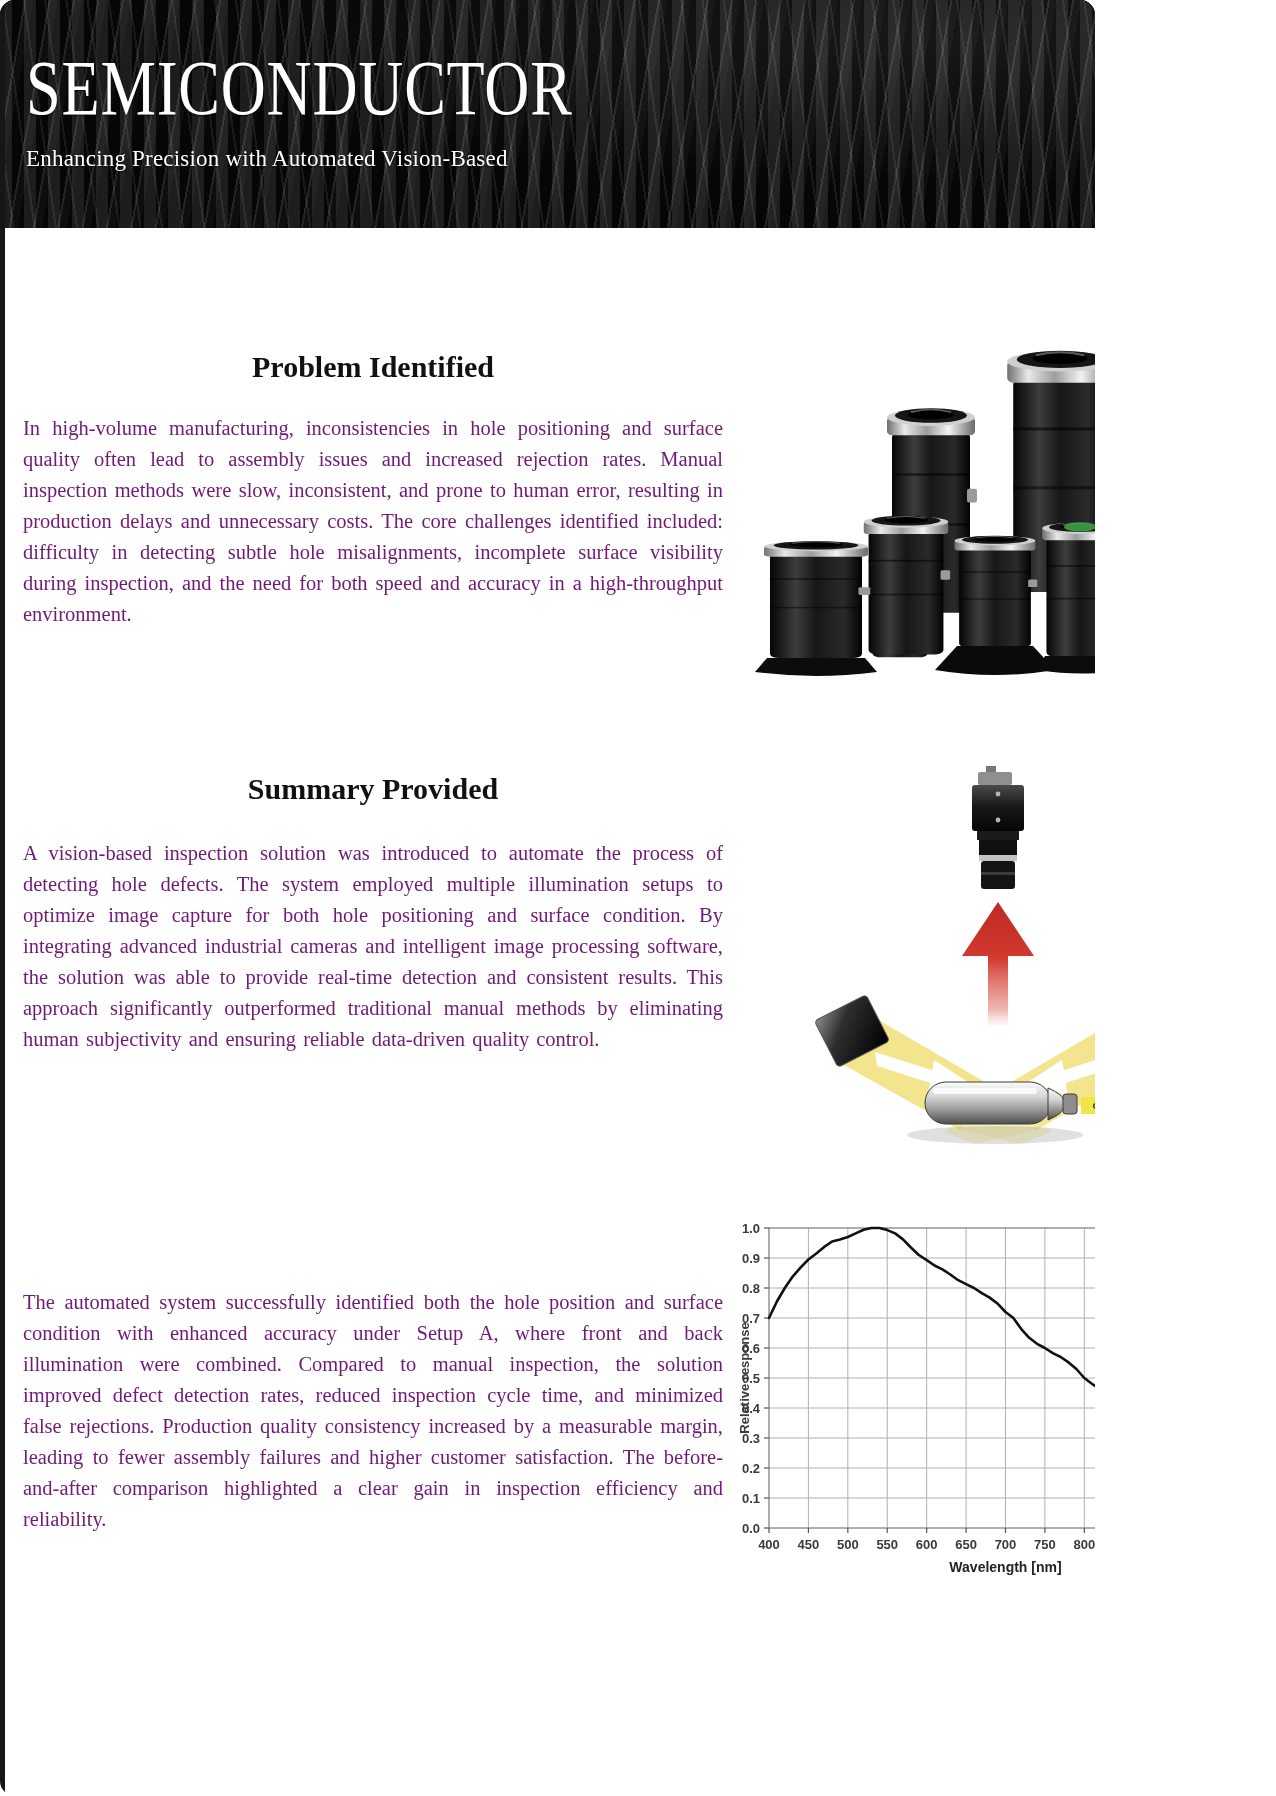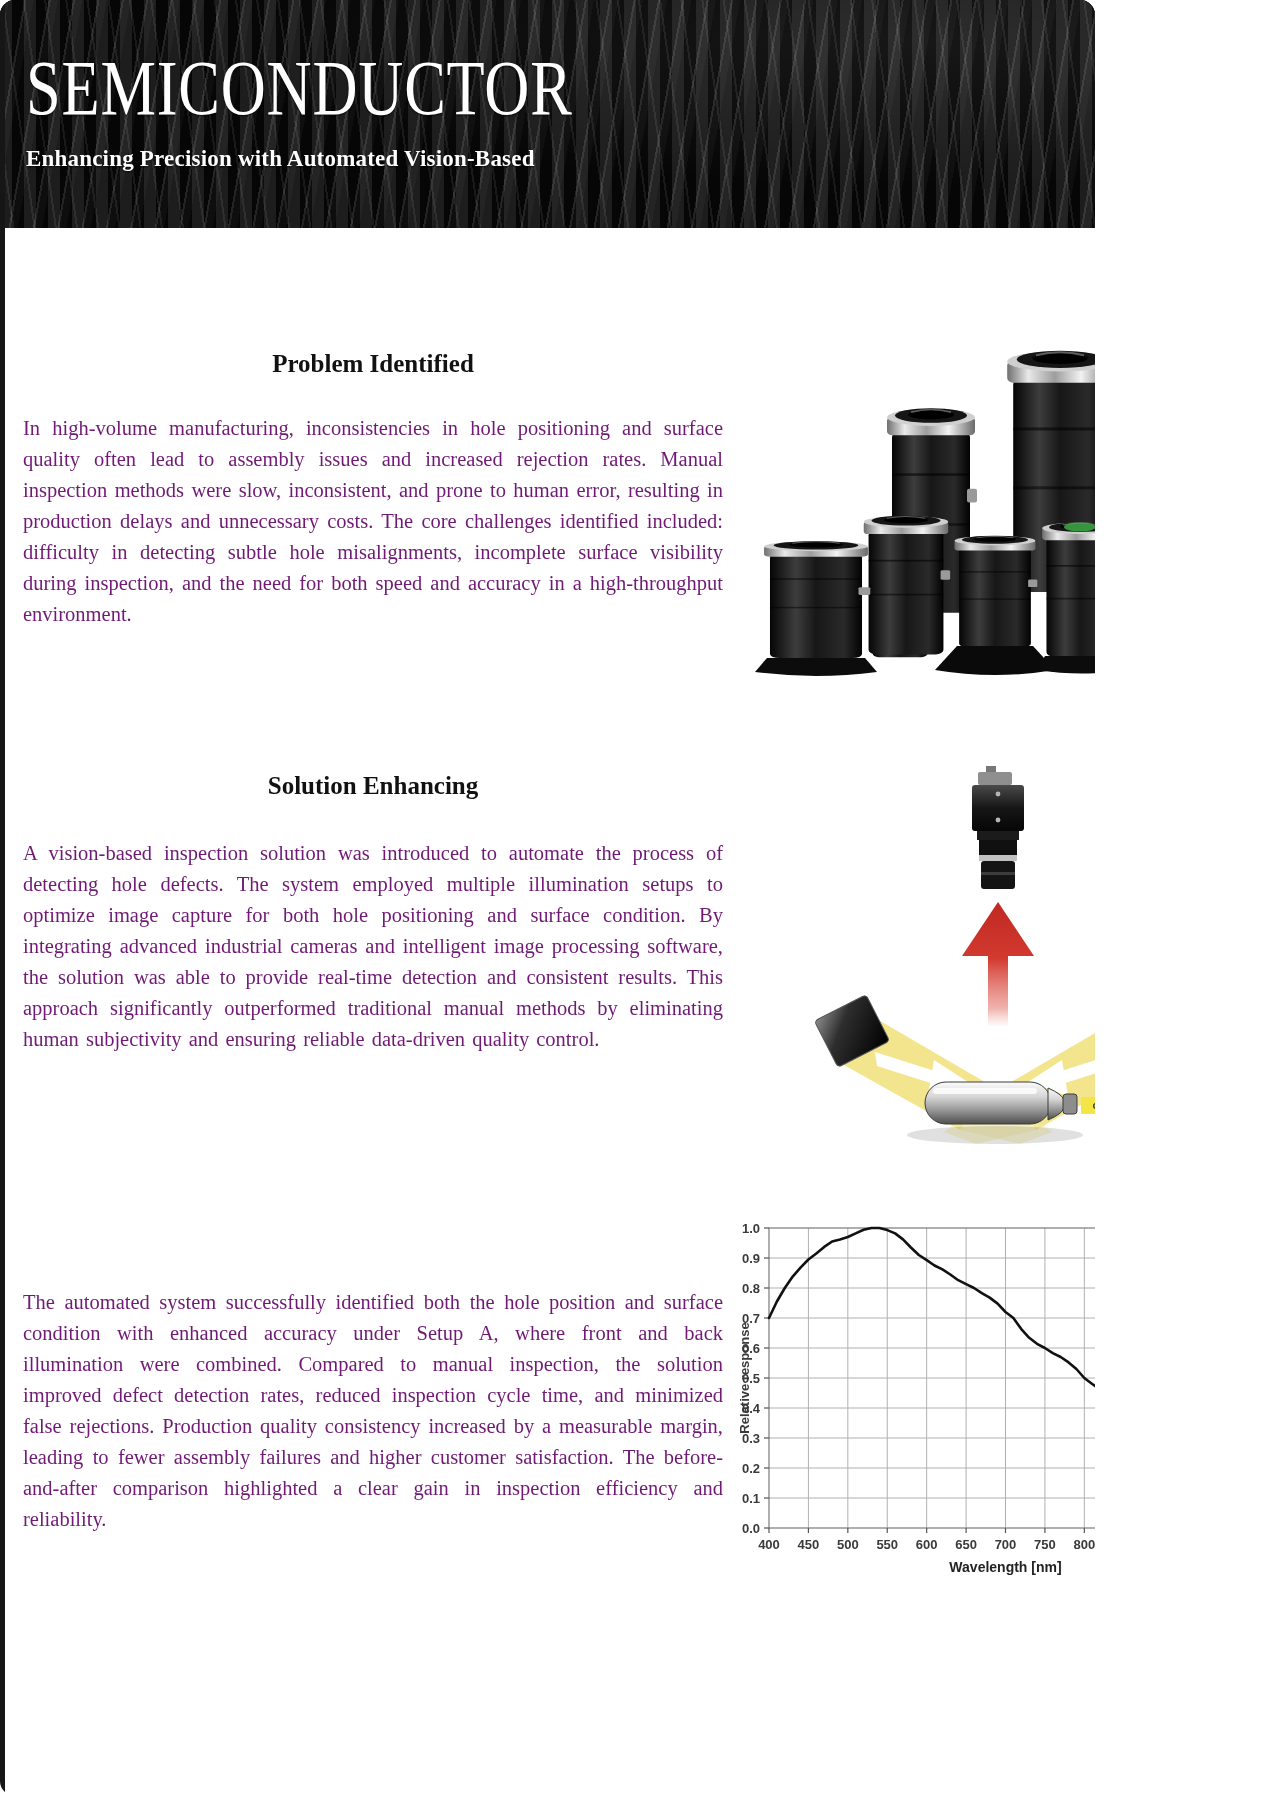--- a/index.html
+++ b/index.html
@@ -14,27 +14,27 @@
     background-image:
       radial-gradient(ellipse at 72% 18%, rgba(255,255,255,0.07), transparent 55%),
       repeating-linear-gradient(100deg, rgba(255,255,255,0.12) 0 2px, rgba(255,255,255,0.03) 2px 9px, rgba(0,0,0,0) 9px 24px),
       repeating-linear-gradient(262deg, rgba(255,255,255,0.08) 0 2px, rgba(0,0,0,0) 2px 21px),
       repeating-linear-gradient(90deg, #1d1d1d 0 12px, #060606 12px 24px),
       repeating-linear-gradient(0deg, #232323 0 12px, #000000 12px 26px);
   }
   .header-title{position:absolute;left:26px;top:48px;color:#ffffff;font-size:78px;line-height:80px;
     font-weight:400;letter-spacing:1px;white-space:nowrap;transform:scaleX(.80);transform-origin:left top;
     text-shadow:0 1px 2px rgba(0,0,0,.8);}
-  .header-subtitle{position:absolute;left:26px;top:146px;color:#ffffff;font-size:23px;font-weight:700;
+  .header-subtitle{position:absolute;left:26px;top:146px;color:#ffffff;font-size:23px;font-weight:400;
     letter-spacing:.2px;white-space:nowrap;text-shadow:0 1px 2px rgba(0,0,0,.8);}
   .logo{position:absolute;left:1103px;top:60px;width:127px;height:110px;}
 
   
   .col-heading{position:absolute;left:23px;width:700px;text-align:center;
-    font-size:25px;font-weight:700;color:#111;}
+    font-size:30px;font-weight:700;color:#111;}
   .col-body{position:absolute;left:23px;width:700px;text-align:justify;
     font-size:20.5px;line-height:31px;color:#701a75;word-spacing:2px;}
 
   
   .lens-figure{position:absolute;left:745px;top:328px;width:380px;height:348px;}
   .diagram-figure{position:absolute;left:690px;top:760px;width:520px;height:386px;}
   .chart-figure{position:absolute;left:740px;top:1218px;width:532px;height:362px;}
   svg{display:block;}
 </style>
 </head>
@@ -95,21 +95,21 @@
     <use href="#lens" x="204" y="200" width="92" height="122"></use>
     <use href="#lens" x="292" y="185" width="86" height="147"></use>
 
     <path d="M22 330 L120 330 L132 344 Q71 352 10 344 Z" fill="#0c0c0c"></path>
     <path d="M212 318 L288 318 L310 342 Q250 352 190 342 Z" fill="#0a0a0a"></path>
     <path d="M300 328 L370 328 L378 342 Q339 349 292 342 Z" fill="#0c0c0c"></path>
 
     <ellipse cx="335" cy="199" rx="16" ry="4.5" fill="#3fae4a" opacity="0.85"></ellipse>
   </svg>
 
-  <div class="col-heading" style="top:772px">Solution Enhancing</div>
+  <div class="col-heading" style="top:772px">Summary Provided</div>
   <div class="col-body" style="top:838px">A vision-based inspection solution was introduced to automate the process of detecting hole defects. The system employed multiple illumination setups to optimize image capture for both hole positioning and surface condition. By integrating advanced industrial cameras and intelligent image processing software, the solution was able to provide real-time detection and consistent results. This approach significantly outperformed traditional manual methods by eliminating human subjectivity and ensuring reliable data-driven quality control.</div>
 
   <svg class="diagram-figure" viewBox="0 0 520 386">
     <defs>
       <linearGradient id="redFade" x1="0" y1="142" x2="0" y2="268" gradientUnits="userSpaceOnUse">
         <stop offset="0" stop-color="#bf2921"></stop>
           <stop offset="0.45" stop-color="#d23a30"></stop>
         <stop offset="0.85" stop-color="#e4766c" stop-opacity="0.55"></stop>
         <stop offset="1" stop-color="#f0a89e" stop-opacity="0"></stop>
       </linearGradient>

